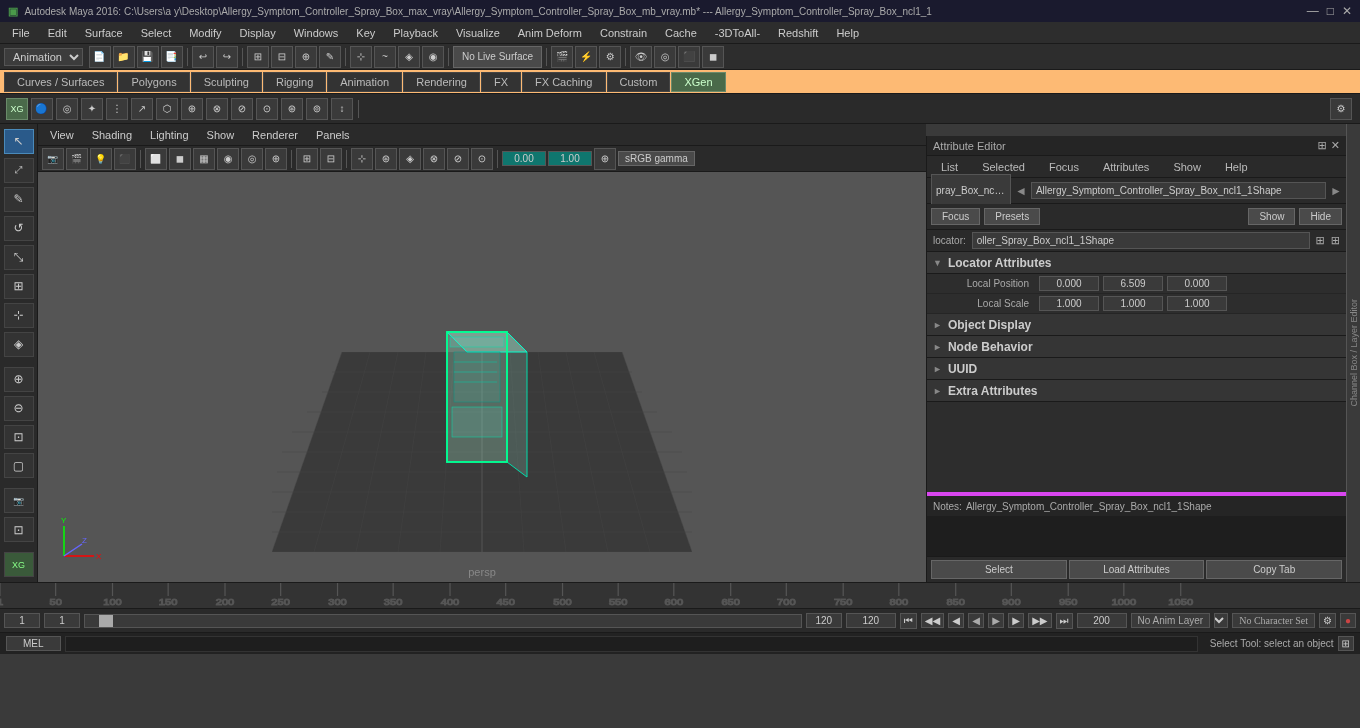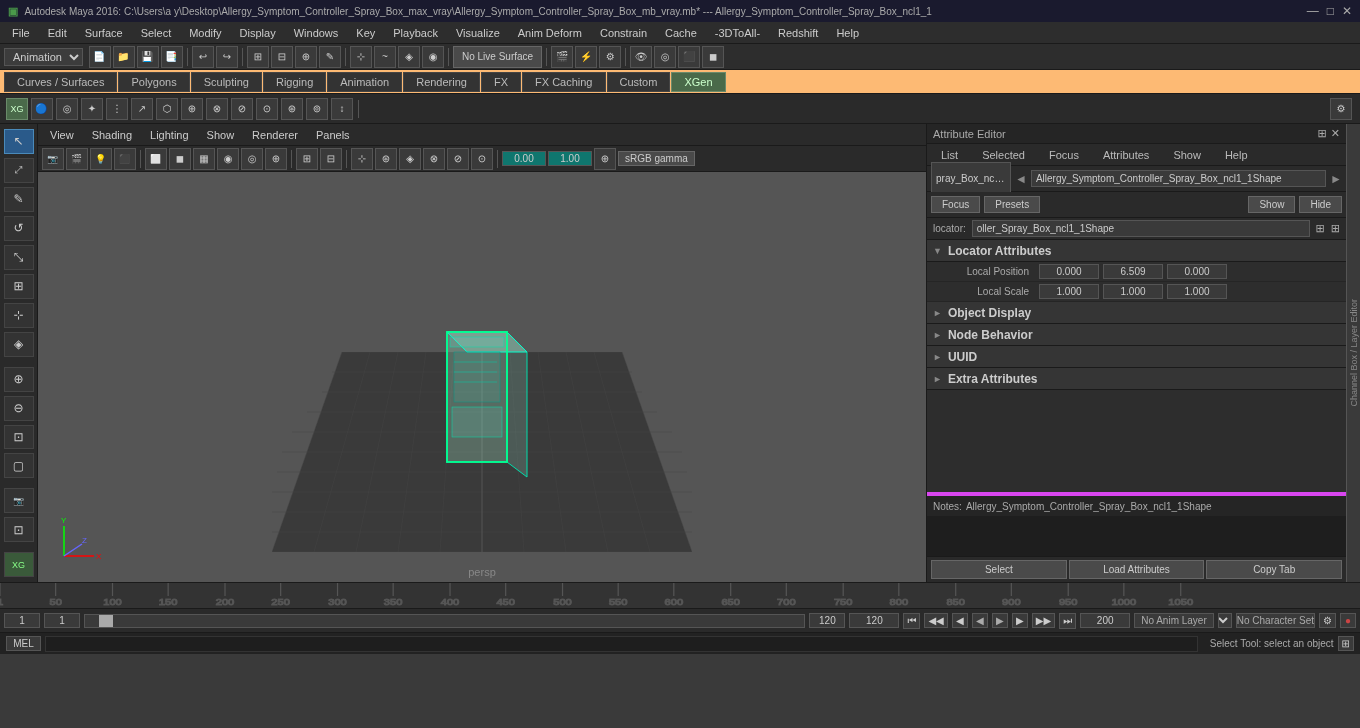--- a/index.html
+++ b/index.html
@@ -178,20 +178,21 @@
       font-size: 11px;
     }
 
     
     #right-panel {
       width: 420px;
       background: #2d2d2d;
       border-left: 1px solid #1a1a1a;
       display: flex;
       flex-direction: column;
+      margin-top: 12px;
     }
 
     #attr-editor-header {
       height: 20px;
       background: #252525;
       display: flex;
       align-items: center;
       justify-content: space-between;
       padding: 0 6px;
       border-bottom: 1px solid #1a1a1a;
@@ -433,21 +434,21 @@
       padding: 0 6px;
       gap: 4px;
       border-top: 1px solid #1a1a1a;
     }
 
     #mel-label {
       background: #3a3a3a;
       border: 1px solid #555;
       color: #ccc;
       font-size: 10px;
-      padding: 1px 6px;
+      padding: 1px 16px;
       min-width: 35px;
       text-align: center;
     }
 
     
     .tb-btn {
       width: 22px;
       height: 22px;
       background: #3a3a3a;
       border: 1px solid #555;
@@ -542,21 +543,22 @@
       border: 1px solid #555;
       padding: 1px 6px;
     }
 
     
     .no-char-label {
       color: #aaa;
       font-size: 10px;
       background: #3a3a3a;
       border: 1px solid #555;
-      padding: 1px 0;
+      padding: 1px 6px;
+      font-family: Liberation Serif, serif;
     }
 
     
     .live-surface {
       background: #4a4a4a;
       border: 1px solid #666;
       color: #ccc;
       font-size: 10px;
       padding: 1px 8px;
       cursor: pointer;

